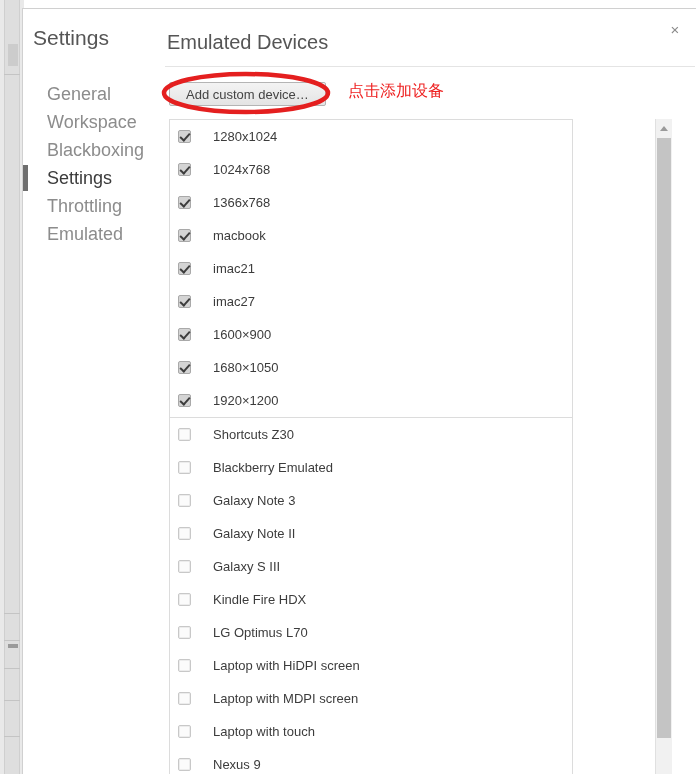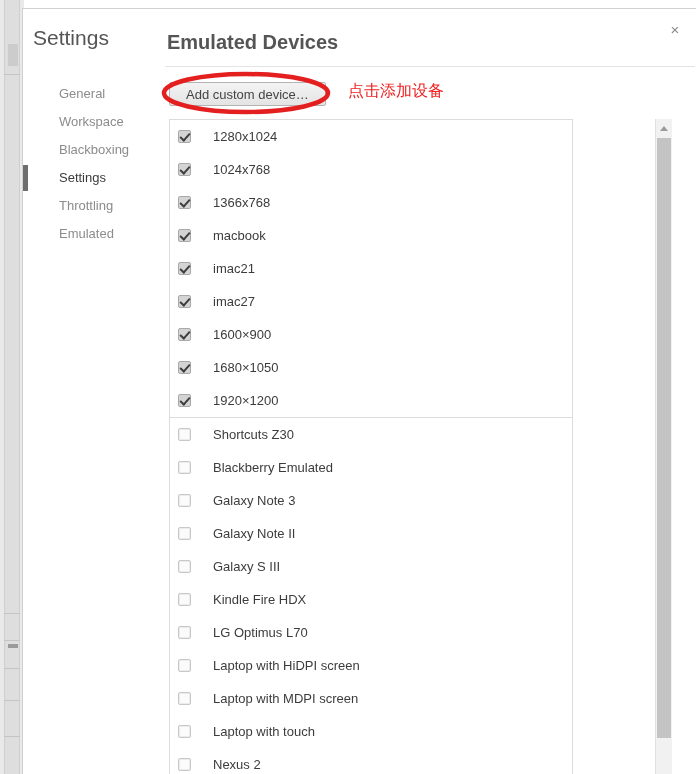--- a/index.html
+++ b/index.html
@@ -81,23 +81,23 @@
     font-weight: 400;
     color: #555555;
     white-space: nowrap;
   }
   .nav-item {
     position: absolute;
     left: 0;
     width: 122px;
     height: 26px;
     line-height: 26px;
-    font-size: 13px;
+    font-size: 18px;
     color: #8c8c8c;
-    padding-left: 36px;
+    padding-left: 24px;
     box-sizing: border-box;
     white-space: nowrap;
     cursor: default;
   }
   .nav-item.active {
     color: #3b3b3b;
   }
   .nav-item .marker {
     position: absolute;
     left: 0; top: 0;
@@ -111,21 +111,21 @@
   
   #main {
     position: absolute;
     left: 122px; top: 0;
     width: 552px; height: 766px;
   }
   #panel-title {
     position: absolute;
     left: 22px; top: 22px;
     font-size: 20px;
-    font-weight: 700;
+    font-weight: 400;
     color: #555555;
     white-space: nowrap;
   }
   #title-rule {
     position: absolute;
     left: 20px; top: 57px;
     width: 530px; height: 1px;
     background: #e4e4e4;
   }
 
@@ -371,21 +371,21 @@
             <div class="device-row">
               <span class="cbx off"></span>
               <span class="device-label">Laptop with MDPI screen</span>
             </div>
             <div class="device-row">
               <span class="cbx off"></span>
               <span class="device-label">Laptop with touch</span>
             </div>
             <div class="device-row">
               <span class="cbx off"></span>
-              <span class="device-label">Nexus 2</span>
+              <span class="device-label">Nexus 9</span>
             </div>
           </div>
         </div>
     </div>
 
     <div id="scrollbar">
       <div id="scroll-up">
         <div class="arrow"></div>
       </div>
       <div id="scroll-thumb"></div>

